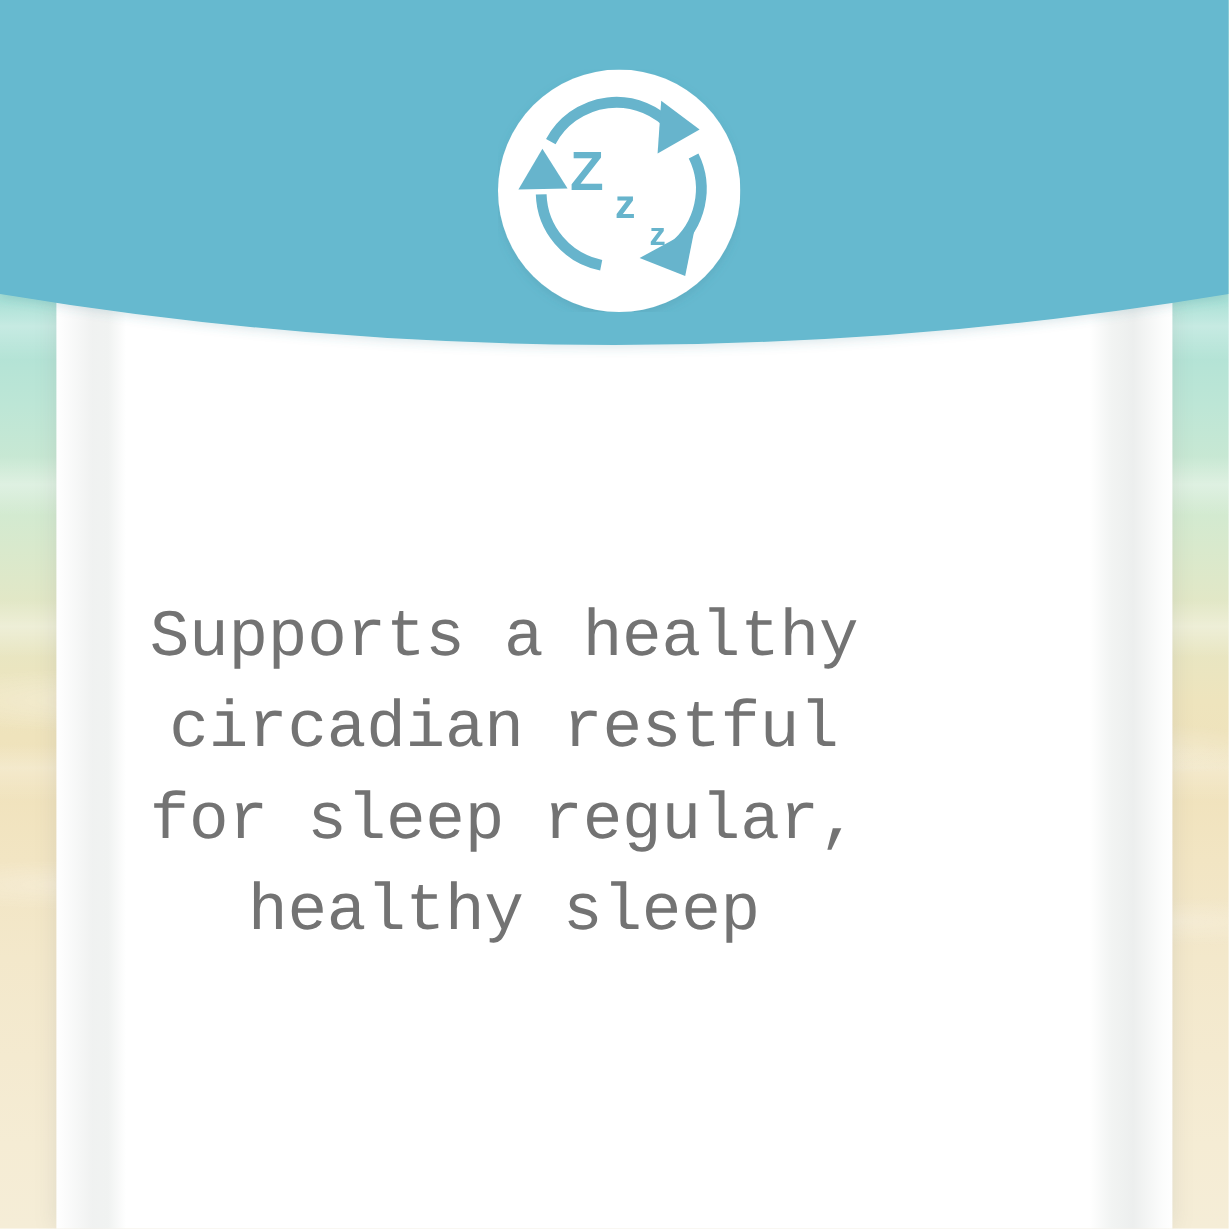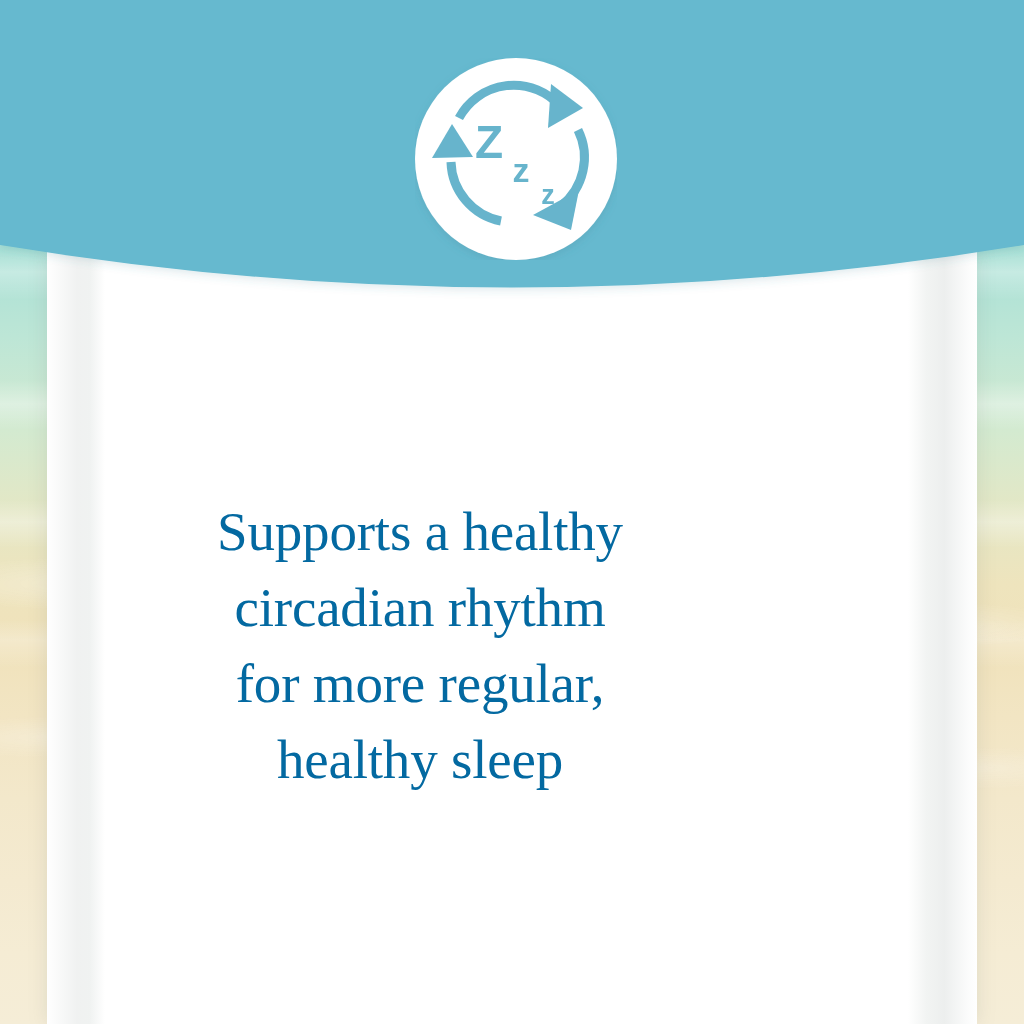--- a/index.html
+++ b/index.html
@@ -137,26 +137,26 @@
   }
   .icon-badge svg { display:block; width:202px; height:202px; }
 
   
   .headline {
     position: absolute;
     left: 0;
     top: 494px;
     width: 840px;
     text-align: center;
-    color: #0369a1;
+    color: #737373;
     font-size: 55px;
     line-height: 76px;
     font-weight: 400;
     letter-spacing: -0.2px;
-    font-family: Liberation Serif, serif;
+    font-family: Liberation Mono, monospace;
   }
   .headline .ln { display: block; white-space: nowrap; }
 </style>
 </head>
 <body>
 
 <div id="stage">
 
   <div class="bg-photo"></div>
   <div class="bg-mottle"></div>
@@ -202,18 +202,18 @@
       <polygon points="17,100 37,66 58,99" fill="#67b4cc"></polygon>
 
       <text x="74" y="100" fill="#67b4cc" font-size="46" font-family="Liberation Sans, DejaVu Sans, sans-serif" font-weight="600" text-anchor="middle">Z</text>
       <text x="106" y="124" fill="#67b4cc" font-size="34" font-family="Liberation Sans, DejaVu Sans, sans-serif" font-weight="600" text-anchor="middle">z</text>
       <text x="133" y="146" fill="#67b4cc" font-size="27" font-family="Liberation Sans, DejaVu Sans, sans-serif" font-weight="600" text-anchor="middle">z</text>
     </svg>
   </div>
 
   <div class="headline">
     <span class="ln">Supports a healthy</span>
-    <span class="ln">circadian rhythm</span>
-    <span class="ln">for more regular,</span>
+    <span class="ln">circadian restful</span>
+    <span class="ln">for sleep regular,</span>
     <span class="ln">healthy sleep</span>
   </div>
 
 </div>
 
 </body></html>

